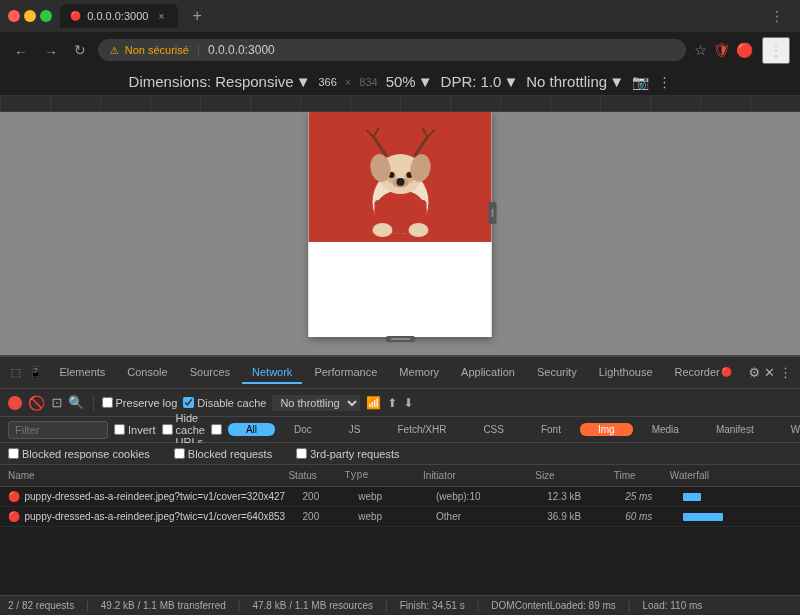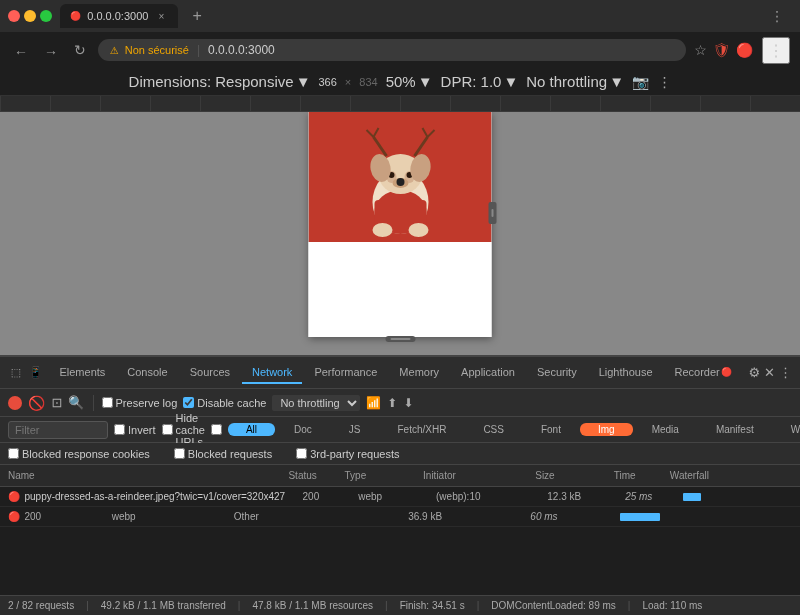--- a/index.html
+++ b/index.html
@@ -266,21 +266,21 @@
         </label>
         <label class="filter-cb">
           <input type="checkbox" style="">
           <span>3rd-party requests</span>
         </label>
       </div>
 
       <div class="network-headers">
         <span class="nh" style="flex:2.5;">Name</span>
         <span class="nh" style="flex:0.5;">Status</span>
-        <span class="nh" style="flex:0.7;">Type</span>
+        <span class="nh" style="flex:0.7;font-family:Liberation Mono, monospace;">Type</span>
         <span class="nh" style="flex:1;">Initiator</span>
         <span class="nh" style="flex:0.7;">Size</span>
         <span class="nh" style="flex:0.5;">Time</span>
         <span class="nh" style="flex:1;">Waterfall</span>
         <span style="width:10px;"></span>
       </div>
 
       <div class="network-rows">
         <div class="network-row">
           <span class="nr-icon">🔴</span>
@@ -289,20 +289,21 @@
           <span class="nr-type">webp</span>
           <span class="nr-initiator">(webp):10</span>
           <span class="nr-size">12.3 kB</span>
           <span class="nr-time">25 ms</span>
           <div style="flex:1;">
             <div style="height:8px;width:18px;background:#4db8ff;border-radius:1px;margin-left:2px;"></div>
           </div>
         </div>
         <div class="network-row">
           <span class="nr-icon">🔴</span>
+          <span class="nr-name">puppy-dressed-as-a-reindeer.jpeg?twic=v1/cover=640x853</span>
           <span class="nr-status">200</span>
           <span class="nr-type">webp</span>
           <span class="nr-initiator">Other</span>
           <span class="nr-size">36.9 kB</span>
           <span class="nr-time">60 ms</span>
           <div style="flex:1;">
             <div style="height:8px;width:40px;background:#4db8ff;border-radius:1px;margin-left:2px;"></div>
           </div>
         </div>
       </div>

